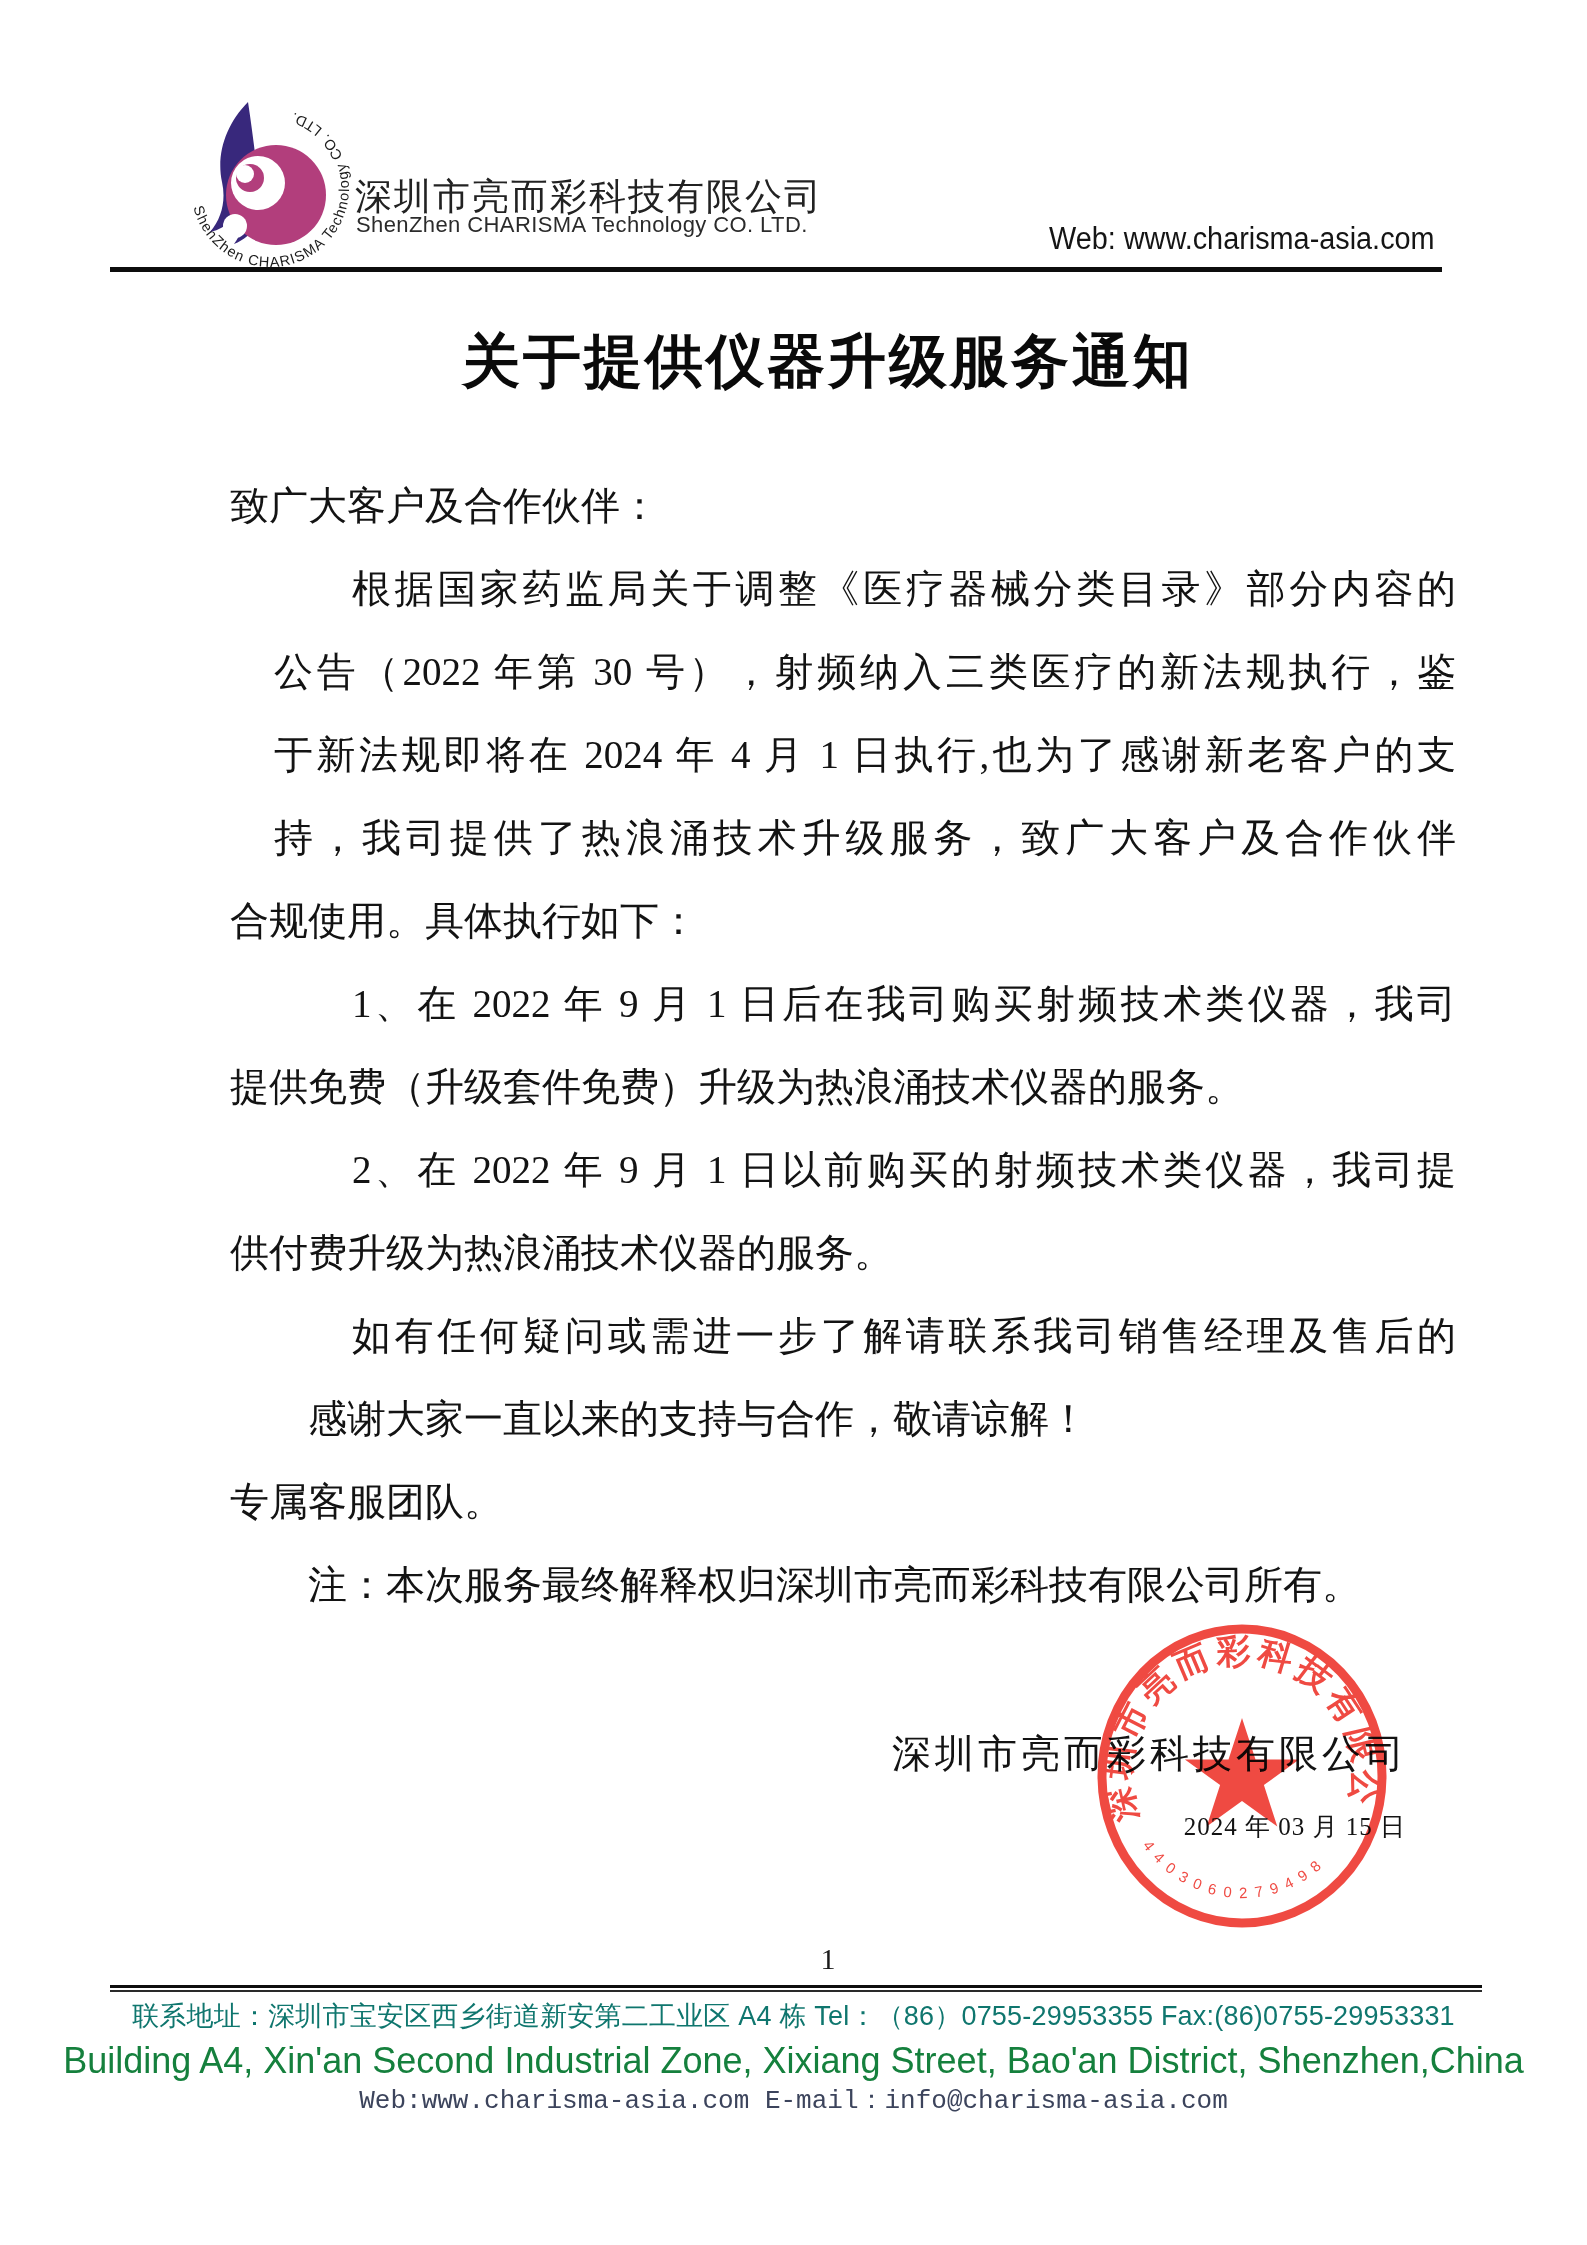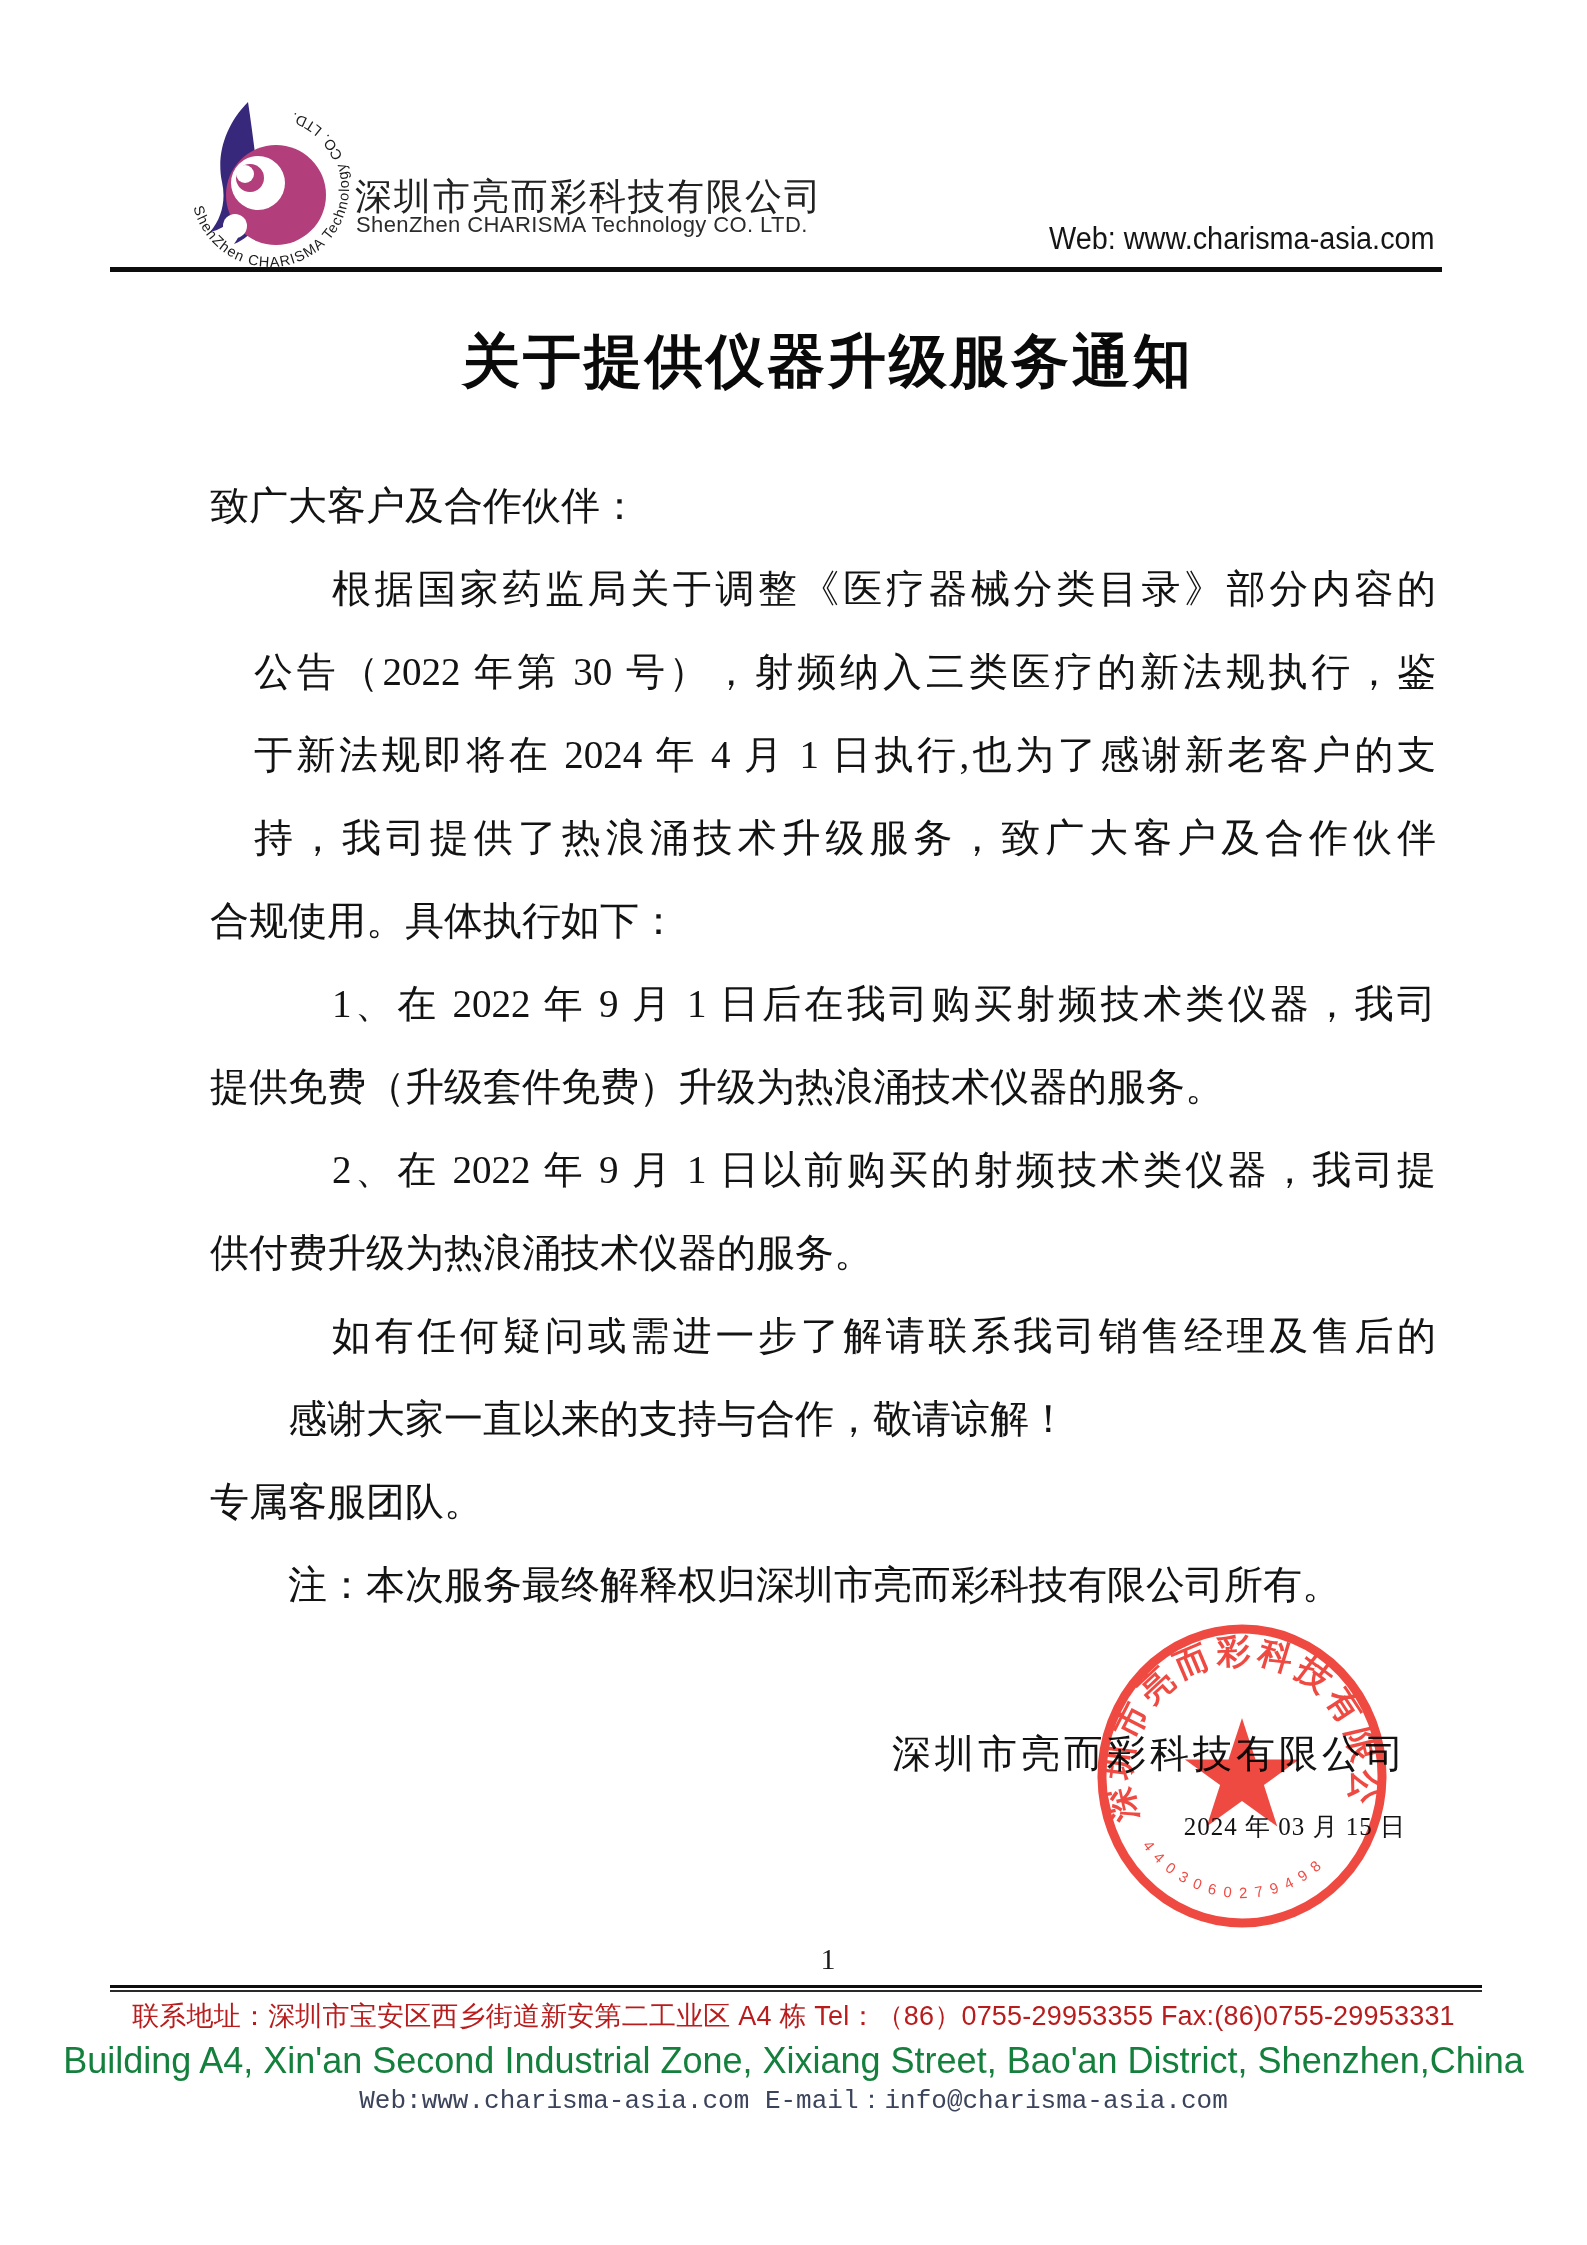--- a/index.html
+++ b/index.html
@@ -34,41 +34,41 @@
   }
   .header-rule{left:110px;top:267px;width:1332px;height:5px;background:#0d0d0d;}
 
   
   .doc-title{
     left:215px;top:323px;width:1226px;text-align:center;
     font-size:58px;font-weight:bold;letter-spacing:3px;color:#0a0a0a;
   }
 
   
-  .body-lines{left:210px;top:464px;width:1226px;}
+  .body-lines{left:230px;top:464px;width:1226px;}
   .line{
     height:83px;line-height:83px;font-size:39px;color:#131313;
     white-space:nowrap;
   }
   .line.indent{padding-left:78px;}
   .line.justify{white-space:normal;text-align:justify;text-align-last:justify;margin-left:44px;}
 
   
   .sig-company{right:179px;top:1727px;font-size:39px;letter-spacing:4px;color:#131313;}
   .sig-date{right:181px;top:1810px;font-size:25px;letter-spacing:1px;color:#131313;}
 
   
   .seal-svg{left:1092px;top:1620px;width:300px;height:312px;mix-blend-mode:multiply;opacity:.92;}
 
   
   .page-num{left:215px;top:1942px;width:1226px;text-align:center;font-size:30px;color:#1a1a1a;}
   .footer-rule-a{left:110px;top:1985px;width:1372px;height:3px;background:#0d0d0d;}
   .footer-rule-b{left:110px;top:1990px;width:1372px;height:2px;background:#2a2a2a;}
   .footer-line1{
-    left:60px;top:1998px;width:1467px;text-align:center;font-size:27px;color:#b91c1c;
+    left:60px;top:1998px;width:1467px;text-align:center;font-size:27px;color:#0f766e;
     font-family:"Liberation Sans","DejaVu Sans",sans-serif;letter-spacing:0.2px;
   }
   .footer-line2{
     left:60px;top:2040px;width:1467px;text-align:center;font-size:36px;color:#15803d;
     font-family:"Liberation Sans","DejaVu Sans",sans-serif;
   }
   .footer-line3{
     left:60px;top:2082px;width:1467px;text-align:center;font-size:26px;color:var(--web-ink);
     font-family:Liberation Mono, monospace;
   }

